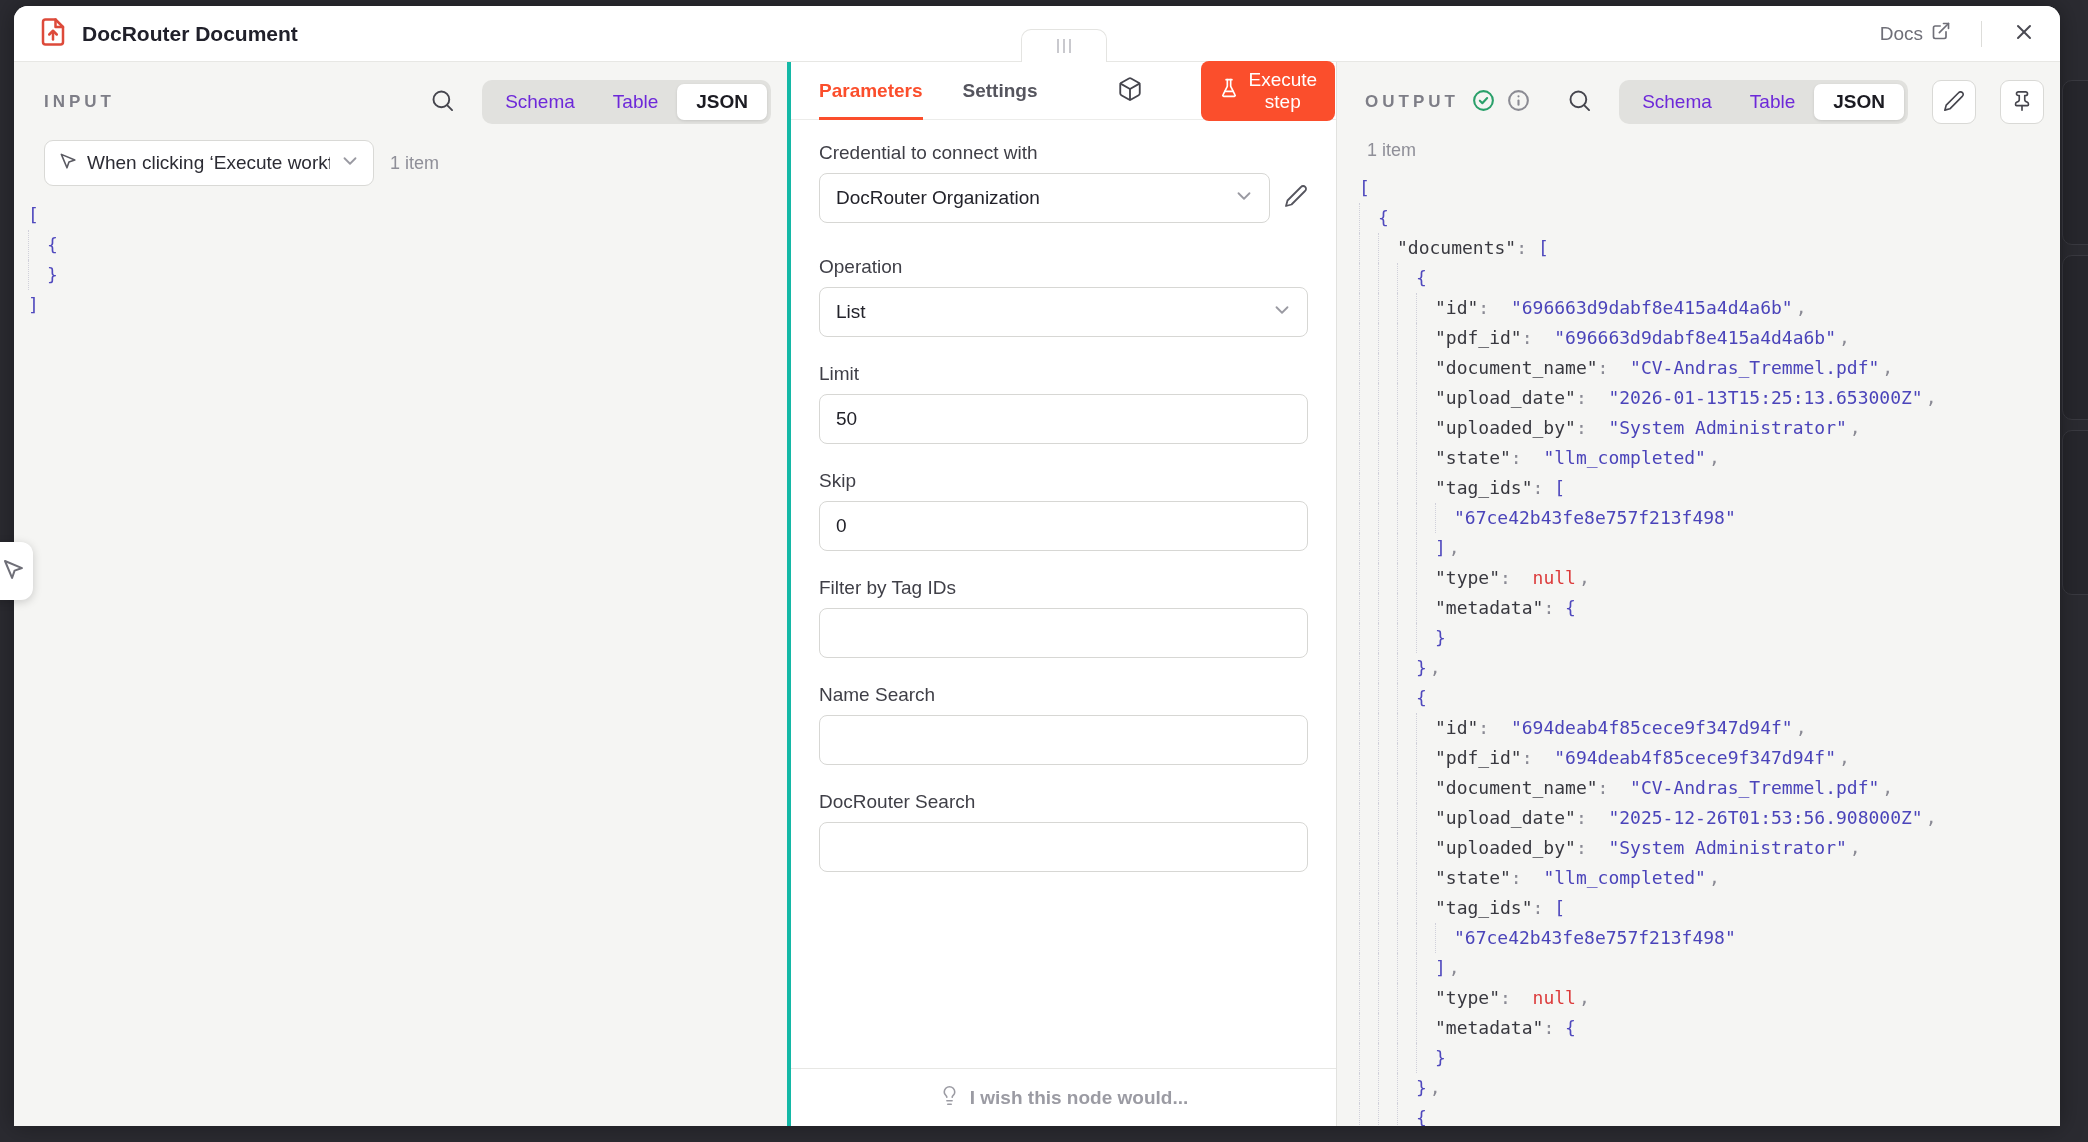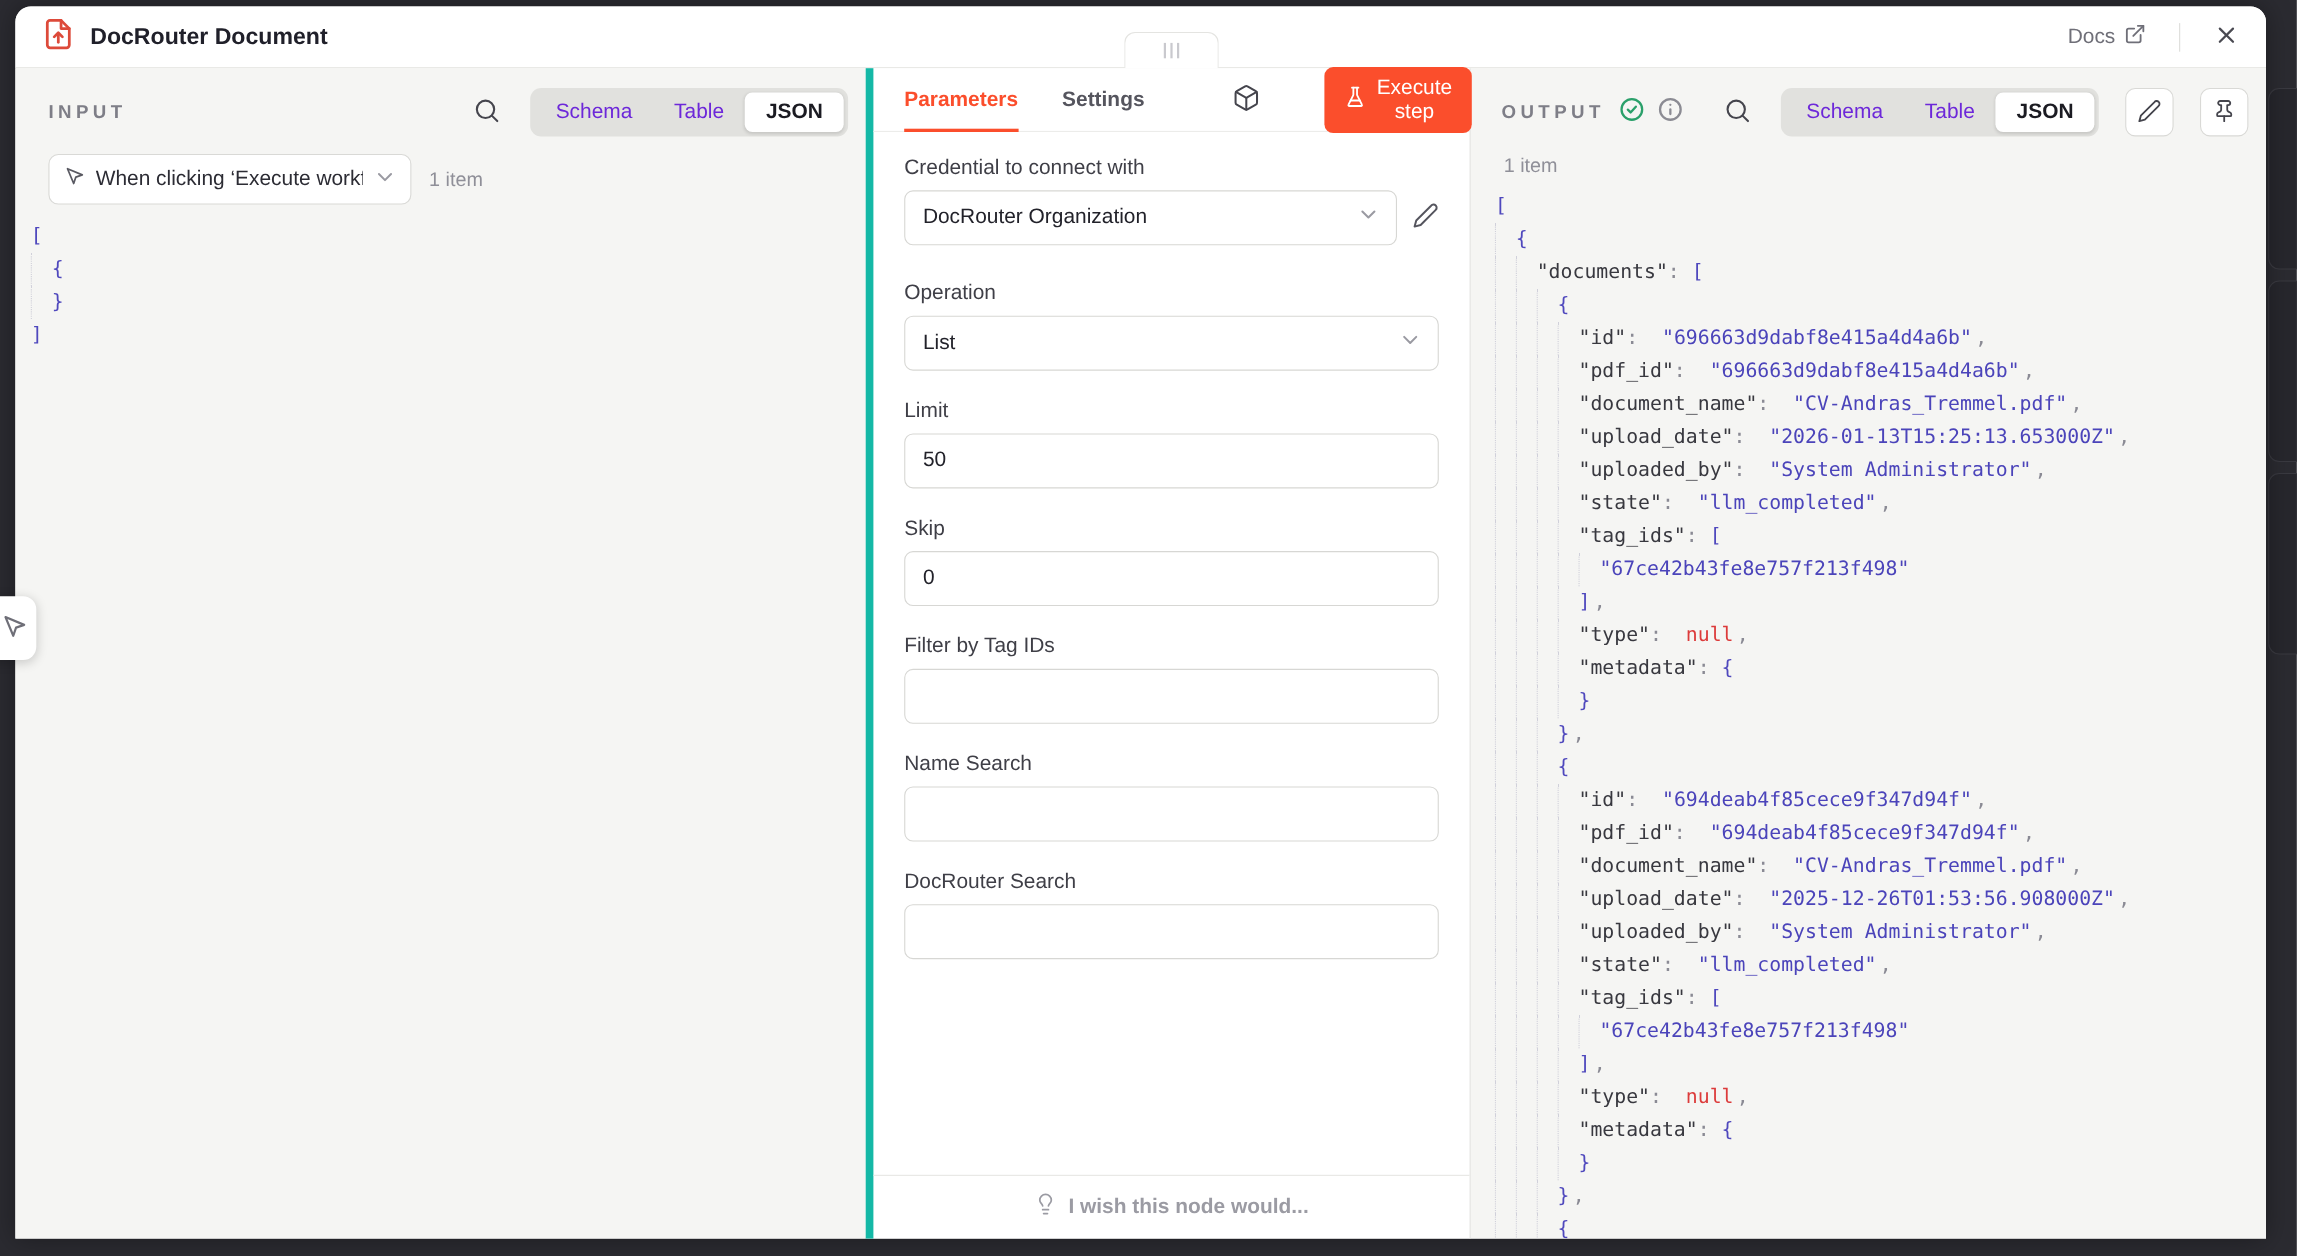--- a/index.html
+++ b/index.html
@@ -19,21 +19,21 @@
   .spacer { flex:1; }
   .docs-link { display:flex; align-items:center; gap:8px; color:#6f6f78; font-size:19px; cursor:pointer; }
   .vdiv { width:1px; height:26px; background:#ddddda; margin:0 16px; }
   .icon-btn { background:none; border:none; cursor:pointer; display:flex; align-items:center; justify-content:center; }
 
   .modal-main { flex:1; display:flex; min-height:0; }
 
   
   .panel { min-height:0; display:flex; flex-direction:column; }
   .panel.input  { width:773px; background:#f5f5f3; }
-  .panel.node   { width:550px; background:#fff; border-left:7px solid #14b8a6; border-right:1px solid #e2e2df; position:relative; }
+  .panel.node   { width:550px; background:#fff; border-left:4px solid #14b8a6; border-right:1px solid #e2e2df; position:relative; }
   .panel.output { flex:1; background:#f5f5f3; }
 
   .io-head { display:flex; align-items:center; padding:18px 16px 0 30px; gap:12px; flex:0 0 auto; }
   .io-title { font-size:17px; font-weight:700; letter-spacing:4px; color:#7e7e87; }
   .head-icons { display:flex; align-items:center; gap:10px; }
 
   .seg { background:#e1e1de; border-radius:10px; padding:4px; display:flex; margin-left:14px; }
   .seg-btn { border:none; background:transparent; font-family:inherit; font-size:19px; color:#6d28d9;
              padding:7px 19px; border-radius:7px; cursor:pointer; }
   .seg-btn.active { background:#fff; font-weight:700; color:#1b1b22; box-shadow:0 1px 3px rgba(0,0,0,.12); }

